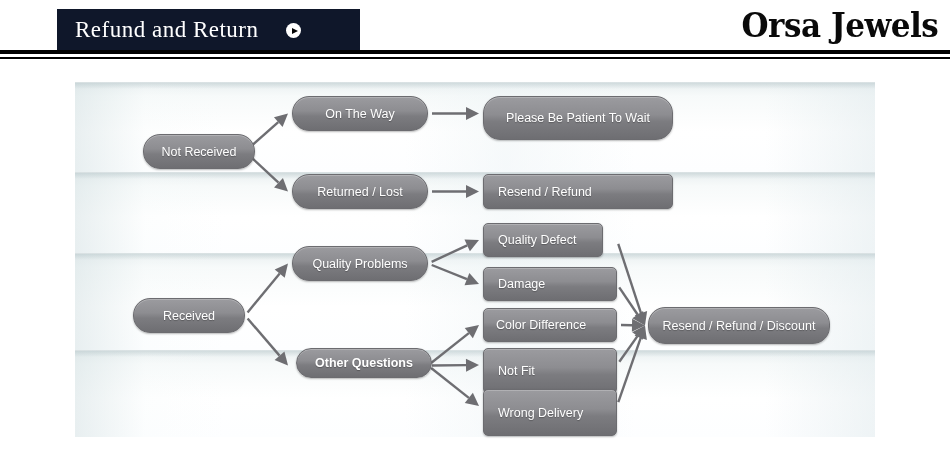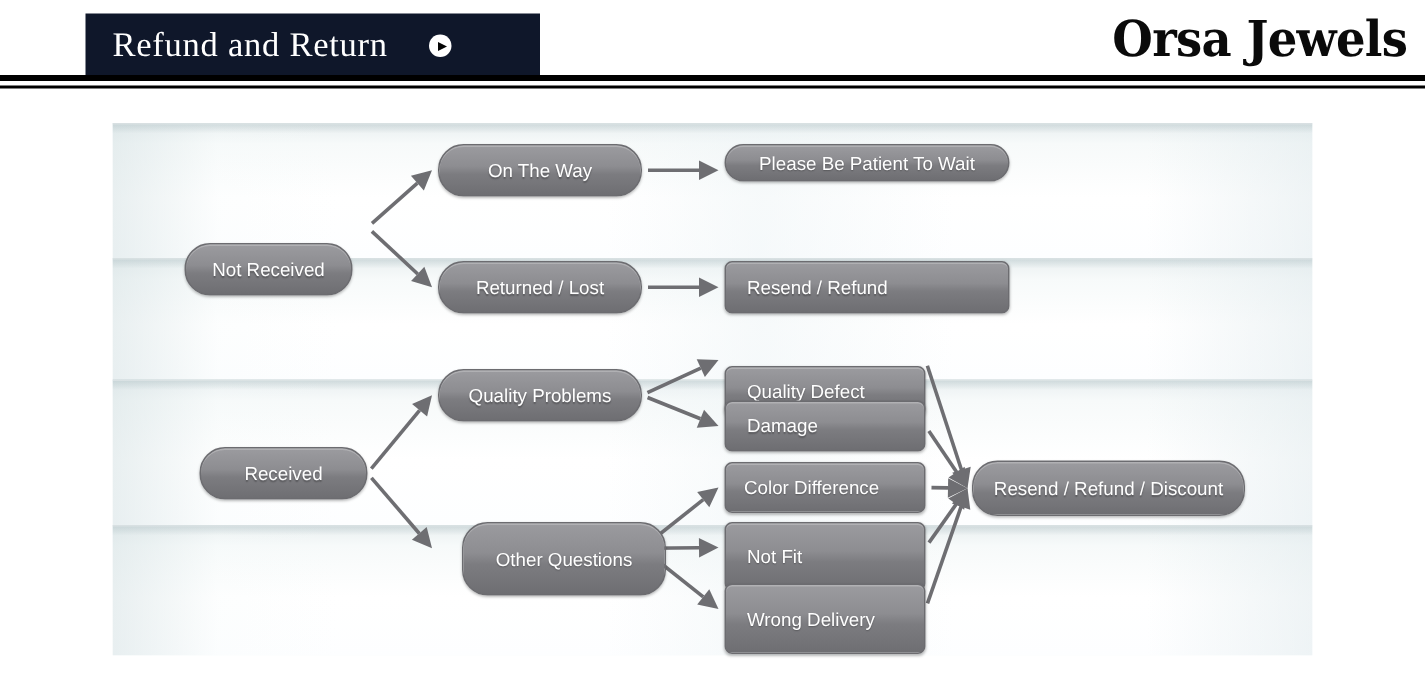--- a/index.html
+++ b/index.html
@@ -202,45 +202,45 @@
     <polygon points="645,325.5 632.3408141047233,318.3589207770234 643.1173518412153,311.0880037499927" fill="#6e6e72"></polygon>
     <line x1="620.9993623973818" y1="325.07141718566754" x2="632.0020722085092" y2="325.26789414658055" stroke="#6e6e72" stroke-width="2.4"></line>
     <polygon points="645,325.5 631.8860192817995,331.76685804232596 632.1181251352189,318.7689302508351" fill="#6e6e72"></polygon>
     <line x1="619.313215322325" y1="361.7367140988629" x2="637.4820502024435" y2="336.10567917869577" stroke="#6e6e72" stroke-width="2.4"></line>
     <polygon points="645,325.5 642.7848897917913,339.86465407747403 632.1792106130956,332.3467042799175" fill="#6e6e72"></polygon>
     <line x1="618.314082499765" y1="402.22201281317535" x2="640.7292318757635" y2="337.77845835718006" stroke="#6e6e72" stroke-width="2.4"></line>
     <polygon points="645,325.5 646.8684610543536,339.9138424192983 634.5900026971734,335.6430742950618" fill="#6e6e72"></polygon>
   </svg>
 
 <div id="node-layer">
-    <div class="flow-box center" style="left: 123px; top: 134px; width: 112px; height: 35px; margin-top: 28px;">
+    <div class="flow-box center" style="left: 143px; top: 134px; width: 112px; height: 35px;">
       <span>Not Received</span>
     </div>
     <div class="flow-box center" style="left: 292px; top: 96px; width: 136px; height: 35px;">
       <span>On The Way</span>
     </div>
     <div class="flow-box center" style="left: 292px; top: 174px; width: 136px; height: 35px;">
       <span>Returned / Lost</span>
     </div>
-    <div class="flow-box center" style="left: 483px; top: 96px; width: 190px; height: 25px;">
+    <div class="flow-box center" style="left: 483px; top: 96px; width: 190px; height: 44px;">
       <span>Please Be Patient To Wait</span>
     </div>
     <div class="flow-box left" style="left: 483px; top: 174px; width: 190px; height: 35px; text-align: center;">
       <span>Resend / Refund</span>
     </div>
     <div class="flow-box center" style="left: 133px; top: 298px; width: 112px; height: 35px;">
       <span>Received</span>
     </div>
     <div class="flow-box center" style="left: 292px; top: 246px; width: 136px; height: 35px;">
       <span>Quality Problems</span>
     </div>
-    <div class="flow-box center" style="left: 308px; top: 348px; width: 136px; height: 49px;">
+    <div class="flow-box center" style="left: 296px; top: 348px; width: 136px; height: 30px; font-weight: bold;">
       <span>Other Questions</span>
     </div>
-    <div class="flow-box left" style="left: 483px; top: 223px; width: 134px; height: 34px; margin-top: 21px;">
+    <div class="flow-box left" style="left: 483px; top: 223px; width: 120px; height: 34px;">
       <span>Quality Defect</span>
     </div>
     <div class="flow-box left" style="left: 483px; top: 267px; width: 134px; height: 34px;">
       <span>Damage</span>
     </div>
     <div class="flow-box left" style="left: 483px; top: 308px; width: 134px; height: 34px; padding-left: 12px;">
       <span>Color Difference</span>
     </div>
     <div class="flow-box left" style="left: 483px; top: 348px; width: 134px; height: 46px;">
       <span>Not Fit</span>

